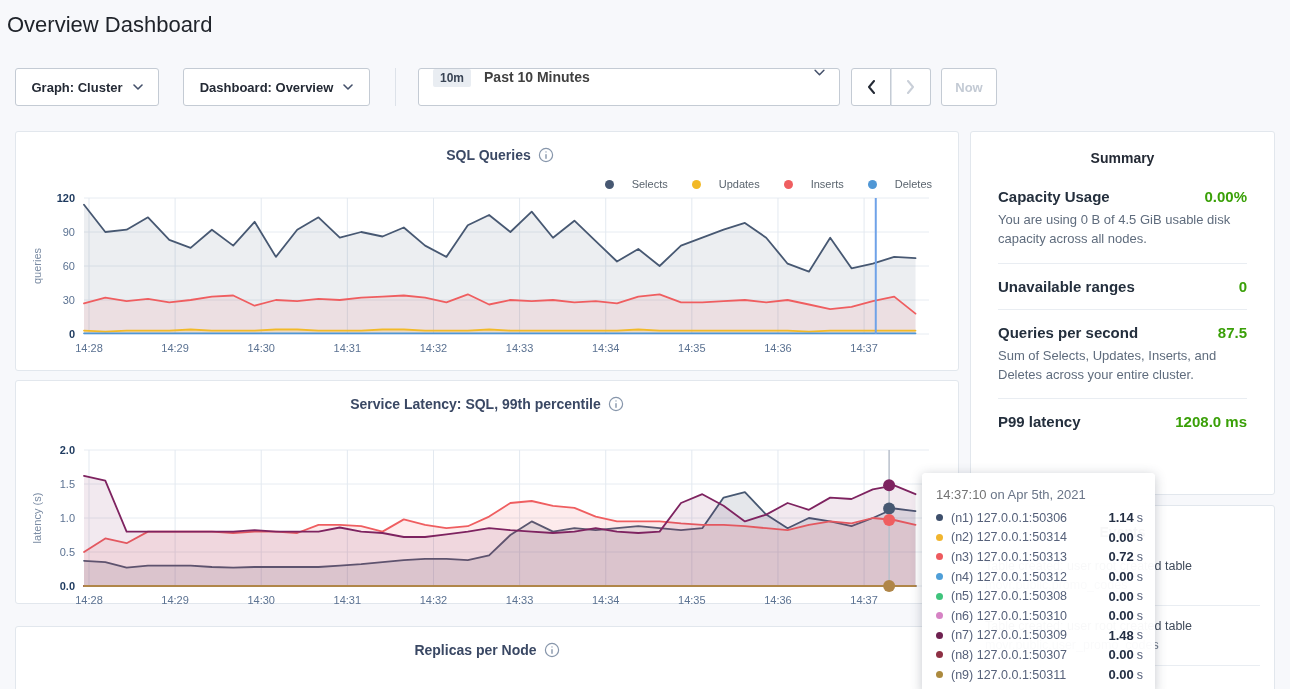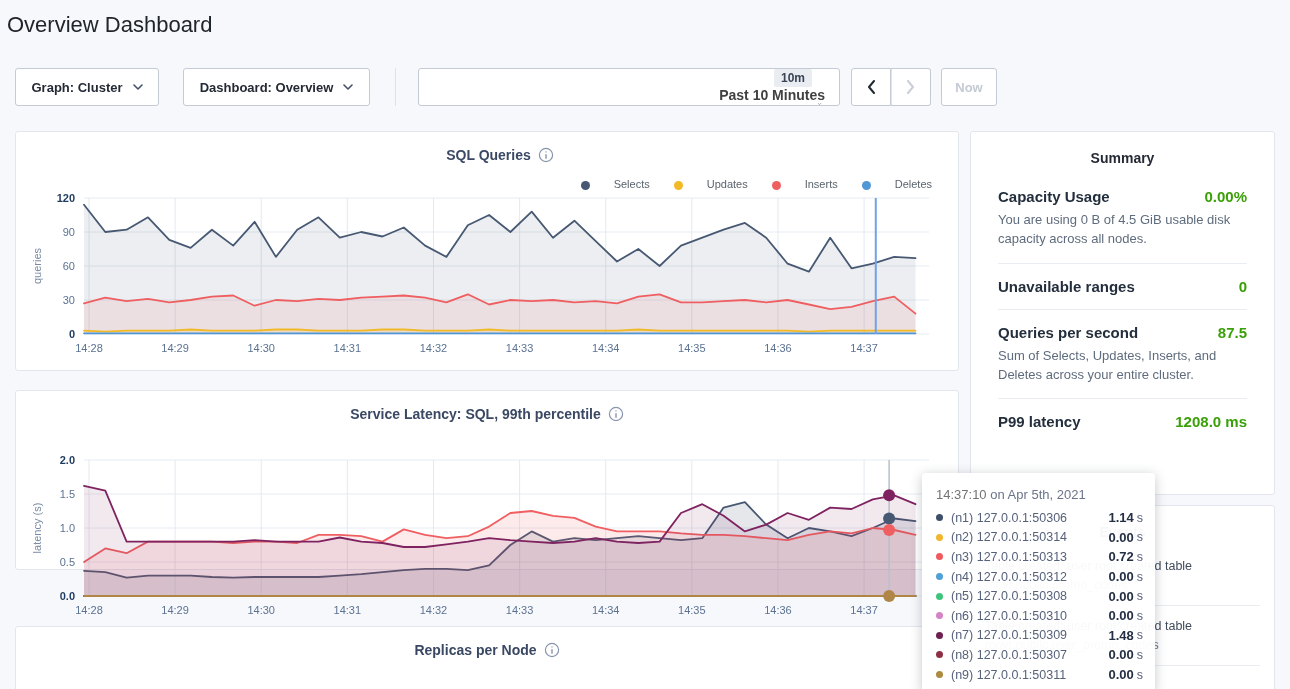--- a/index.html
+++ b/index.html
@@ -20,42 +20,42 @@
     position:absolute; top:0; height:38px; background:#fff;
     border:1px solid #c4cbd4; border-radius:3px;
     display:flex; align-items:center; justify-content:center; gap:10px;
     font-size:13px; font-weight:bold; color:#242a35; cursor:pointer; padding:0 14px;
   }
   #graph-btn { left:15px; width:144px; }
   #dashboard-btn { left:183px; width:187px; }
   .ctl-divider { position:absolute; left:395px; top:0; width:1px; height:38px; background:#dde2e9; }
   .time-sel {
     position:absolute; left:418px; top:0; width:422px; height:38px; background:#fff;
-    border:1px solid #c4cbd4; border-radius:3px; display:flex; align-items:flex-end; padding:0 14px; cursor:pointer;flex-direction:column;
+    border:1px solid #c4cbd4; border-radius:3px; display:flex; align-items:flex-start; padding:0 14px; cursor:pointer;
   }
   .time-badge { background:#e9edf2; color:#394455; font-size:12px; font-weight:bold; border-radius:2px; padding:2px 7px; margin-right:13px; }
   .time-label { font-size:14px; font-weight:bold; color:#404040; }
   .time-sel .chev { margin-left:auto; }
   .btn-group { position:absolute; left:851px; top:0; display:flex; }
   .nav-btn { width:40px; height:38px; background:#fff; border:1px solid #c4cbd4; display:flex; align-items:center; justify-content:center; cursor:pointer; }
   .nav-btn.first { border-radius:3px 0 0 3px; }
   .nav-btn.last { border-radius:0 3px 3px 0; border-left:none; box-shadow:inset 1px 0 0 #dfe4ea; }
   #now-btn { left:941px; width:56px; color:#c3cad4; cursor:default; }
 
   
   .card { position:absolute; background:#fff; border:1px solid #e2e7ed; border-radius:3px; }
   #card-sql      { left:15px;  top:131px; width:944px; height:240px;padding-left:26px; }
-  #card-latency  { left:15px;  top:390px; width:944px; height:180px; }
+  #card-latency  { left:15px;  top:380px; width:944px; height:224px; }
   #card-replicas { left:15px;  top:626px; width:944px; height:140px; }
   #card-summary  { left:970px; top:131px; width:305px; height:364px; }
   #card-events   { left:970px; top:505px; width:305px; height:310px; }
 
   .chart-title { margin-top:15px; text-align:center; font-size:14px; font-weight:bold; color:#3a4864; display:flex; align-items:center; justify-content:center; gap:7px; }
   .chart-legend { position:absolute; top:46px; right:26px; display:flex; gap:24px; }
-  .legend-item { display:flex; align-items:flex-end; gap:24px; cursor:pointer; }
+  .legend-item { display:flex; align-items:center; gap:18px; cursor:pointer; }
   .legend-dot { width:9px; height:9px; border-radius:50%; display:inline-block; }
   .legend-item span:last-child { font-size:11px; color:#5a646e; }
   .chart-svg { position:absolute; left:12px; right:12px; height:170px; }
   #sql-chart { top:58px; }
   #latency-chart { top:61px; }
   svg text { font-family:"Liberation Sans","DejaVu Sans",sans-serif; }
 
   
   .side-card-title { text-align:center; font-size:14px; font-weight:bold; color:#242a35; padding-top:18px; }
   .side-body { padding:8px 27px 0 27px; }

